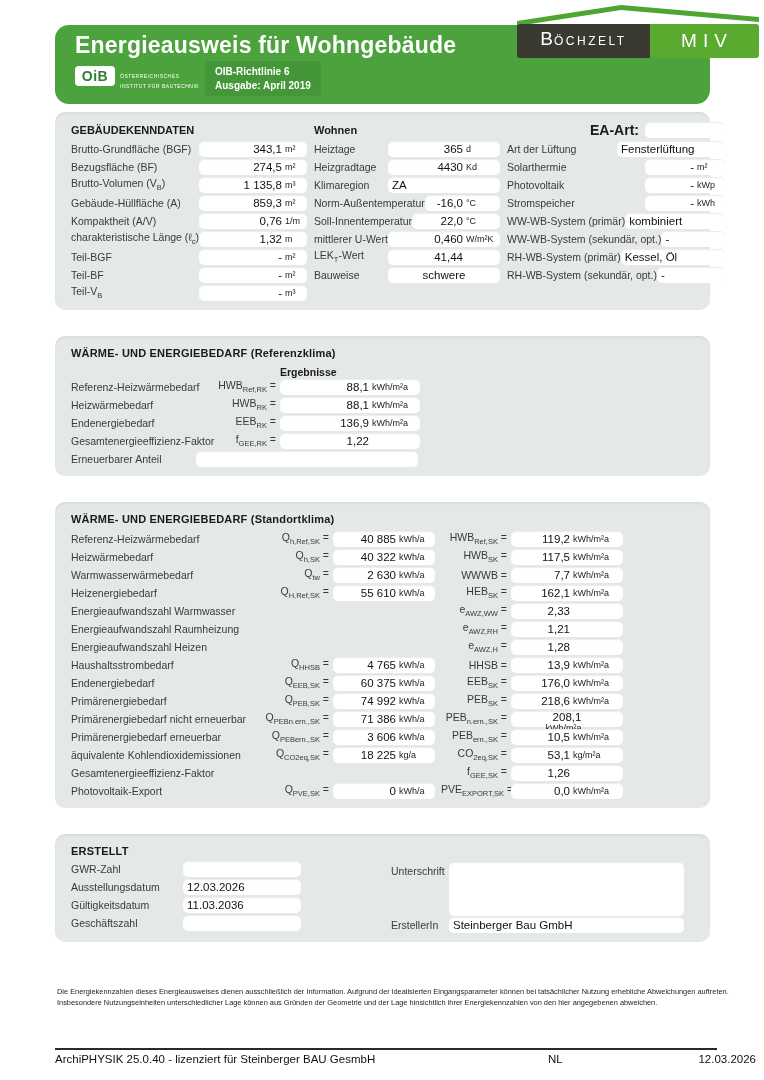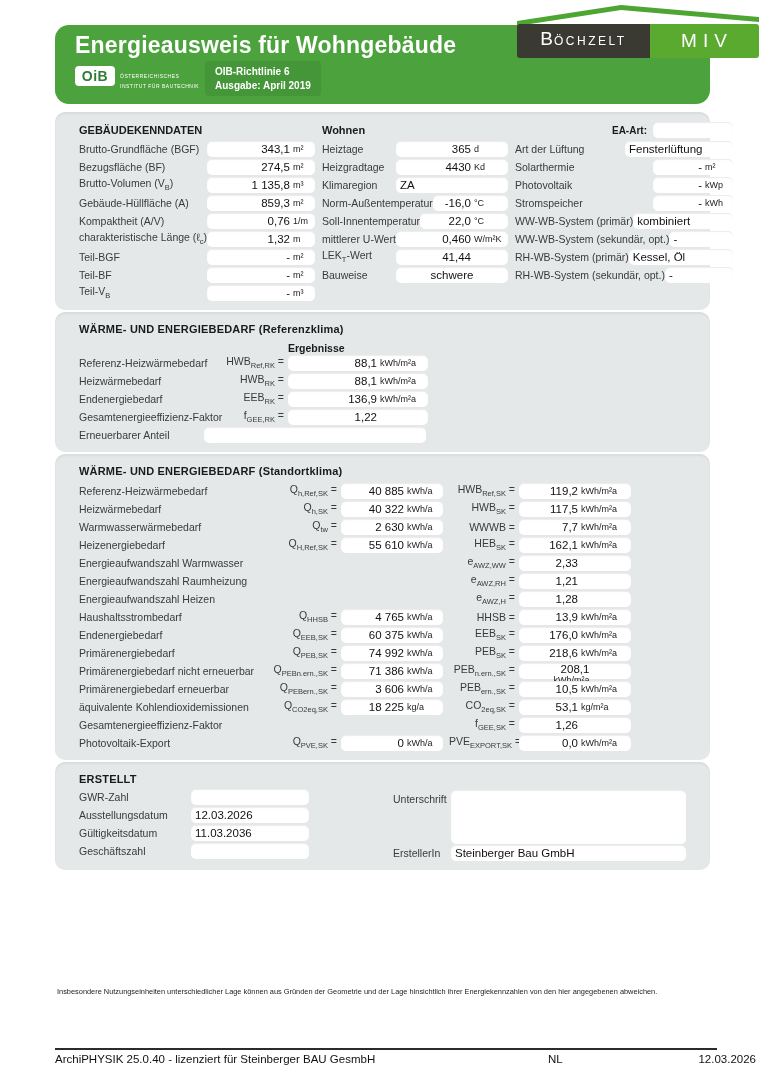--- a/index.html
+++ b/index.html
@@ -22,41 +22,41 @@
   .brand{position:absolute;left:517px;top:2px;width:242px;}
   .brand svg{display:block;}
   .brand-row{display:flex;height:34px;margin-top:-2px;}
   .brand-dark{width:133px;background:#3A3A32;color:#fff;display:flex;align-items:baseline;
     justify-content:center;border-radius:3px 0 0 3px;padding-top:5px;box-sizing:border-box;}
   .brand-dark .b1{font-size:19px;line-height:1;}
   .brand-dark .b2{font-size:12px;letter-spacing:2.5px;line-height:1;margin-left:1px;}
   .brand-green{width:109px;background:#5AAA2F;color:#fff;display:flex;align-items:center;
     justify-content:center;font-size:19px;letter-spacing:6px;border-radius:0 3px 3px 0;padding-left:5px;box-sizing:border-box;}
   
-  .panel{width:655px;margin-left:55px;margin-bottom:2px;background:#E4E8E8;border-radius:10px;
-    padding:8px 24px;box-sizing:border-box;box-shadow:inset 0 2px 2px rgba(0,0,0,.05);}
+  .panel{width:655px;margin-left:55px;margin-bottom:26px;background:#E4E8E8;border-radius:10px;
+    padding:8px 16px;box-sizing:border-box;box-shadow:inset 0 2px 2px rgba(0,0,0,.05);}
   .ptitle{font-size:11px;font-weight:bold;color:#1a1a1a;height:18px;display:flex;align-items:center;letter-spacing:.2px;}
   .frow{height:18px;display:flex;align-items:center;font-size:10.5px;}
   .frow.top{align-items:flex-start;height:auto;margin-top:2px;}
   .lbl{color:#3a3a3a;white-space:nowrap;}
   .cell{display:flex;justify-content:space-between;align-items:center;}
   .fml{white-space:nowrap;color:#3a3a3a;}
   .fml sub,.lbl sub{font-size:7.5px;}
   .vbox{background:#fff;border-radius:5px;height:16px;display:flex;align-items:center;
     padding:0 4px;box-sizing:content-box;box-shadow:inset 0 1px 1px rgba(0,0,0,.08);font-size:11.5px;color:#111;}
   .vbox .val{flex:1;text-align:right;white-space:nowrap;}
   .vbox .unit{text-align:left;margin-left:3px;font-size:9px;white-space:nowrap;color:#222;}
   .vbox.tall{height:54px;align-items:flex-start;}
   
   .s1{display:flex;}
   .s1col{display:flex;flex-direction:column;}
   .s1col .hdr{height:20px;display:flex;align-items:center;font-weight:bold;font-size:11px;color:#1a1a1a;}
   .s1col .frow .lbl{flex:1;}
   .hdr.ea{justify-content:flex-end;}
-  .ea-lbl{font-weight:bold;font-size:10px;margin-right:6px;}
+  .ea-lbl{font-weight:bold;font-size:14px;margin-right:6px;}
   
   .res-hdr{font-weight:bold;font-size:10.5px;height:16px;display:flex;align-items:flex-end;margin-left:209px;color:#1a1a1a;}
   
   .s4{display:flex;}
   .s4l{width:320px;}
   .s4r{flex:1;}
   .s4 .lbl{display:inline-block;}
   
   .disclaimer{position:absolute;left:57px;top:986px;font-size:7.4px;color:#222;line-height:1.55;white-space:nowrap;}
   .footer-line{position:absolute;left:55px;top:1048px;width:662px;border-top:2px solid #2b2b2b;}
@@ -648,18 +648,19 @@
         <span class="lbl" style="width:58px">ErstellerIn</span>
         <span class="vbox" style="width:227px">
           <span class="val" style="text-align:left">Steinberger Bau GmbH</span>
         </span>
       </div>
     </div>
   </div>
 </div>
 
 <div class="disclaimer">
+  <div>Die Energiekennzahlen dieses Energieausweises dienen ausschließlich der Information. Aufgrund der idealisierten Eingangsparameter können bei tatsächlicher Nutzung erhebliche Abweichungen auftreten.</div>
   <div>Insbesondere Nutzungseinheiten unterschiedlicher Lage können aus Gründen der Geometrie und der Lage hinsichtlich ihrer Energiekennzahlen von den hier angegebenen abweichen.</div>
 </div>
 <div class="footer-line"></div>
 <div class="footer-left">ArchiPHYSIK 25.0.40 - lizenziert für Steinberger BAU GesmbH</div>
 <div class="footer-center">NL</div>
 <div class="footer-right">12.03.2026</div>
 
 </body></html>

